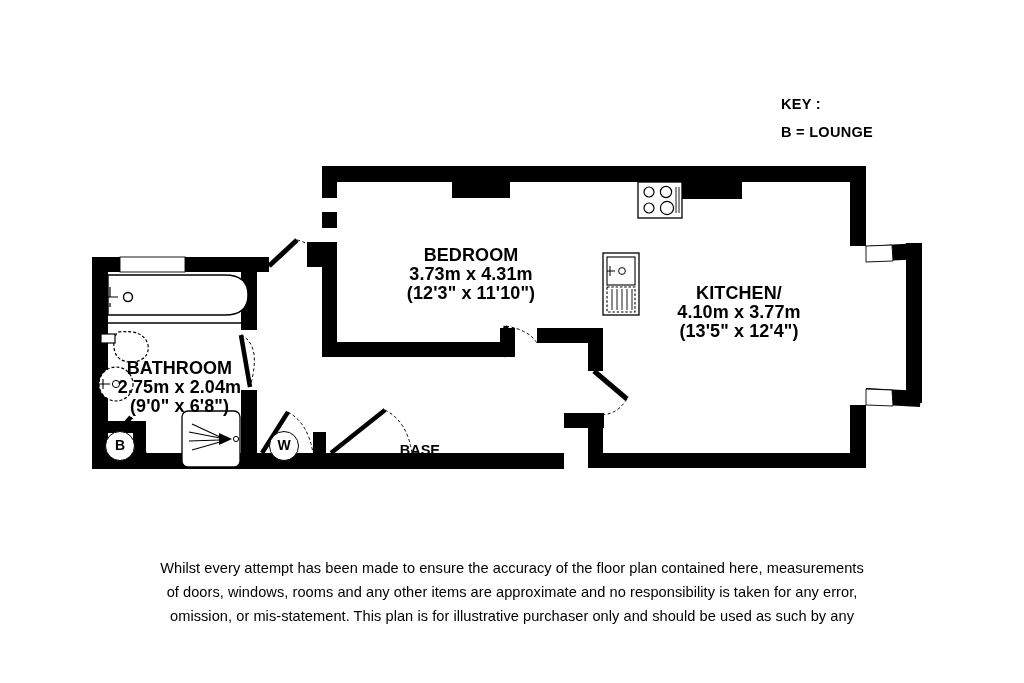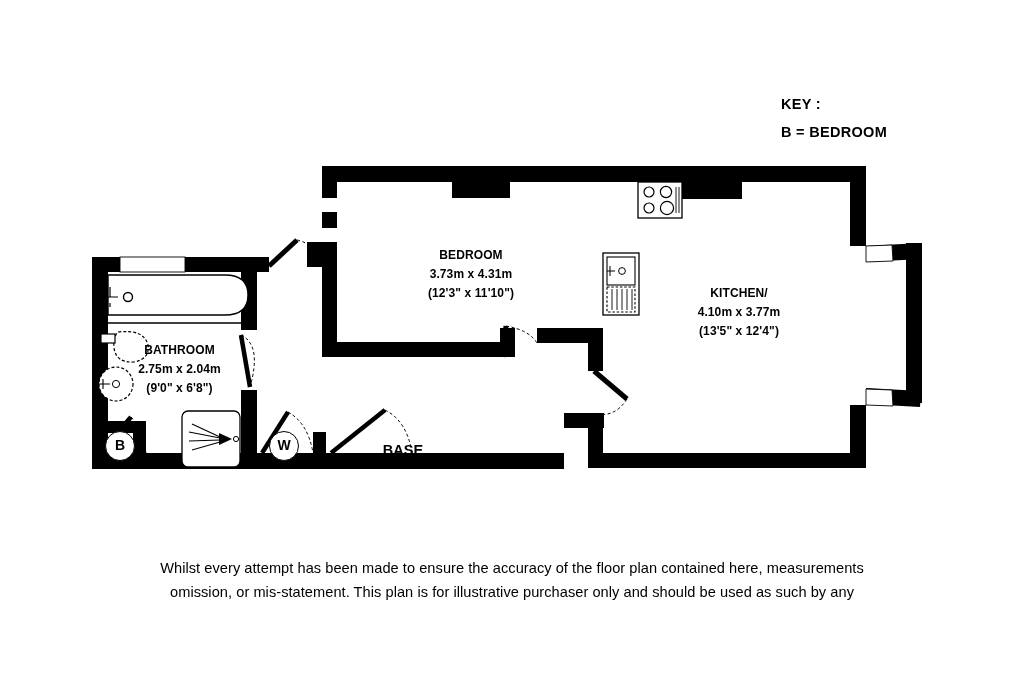--- a/index.html
+++ b/index.html
@@ -32,21 +32,21 @@
     font-size: 14.5px;
     font-weight: bold;
     letter-spacing: 0.3px;
     line-height: 28px;
     white-space: nowrap;
   }
 
   .room-label {
     position: absolute;
     text-align: center;
-    font-size: 12px;
+    font-size: 18px;
     font-weight: bold;
     line-height: 19px;
     white-space: nowrap;
     letter-spacing: 0.1px;
   }
 
   .room-label .rl-name { display: block; }
   .room-label .rl-dim  { display: block; }
 
   #label-bedroom {
@@ -54,30 +54,30 @@
     top: 211px;
     width: 248px;
   }
   #label-kitchen {
     left: 604px;
     top: 249px;
     width: 270px;
   }
   #label-bathroom {
     left: 62px;
-    top: 306px;
+    top: 324px;
     width: 235px;
   }
 
   #label-base {
     position: absolute;
-    left: 348px;
+    left: 330px;
     top: 407px;
     width: 110px;
-    text-align: center;
+    text-align: right;
     font-size: 14.5px;
     font-weight: bold;
     white-space: nowrap;
   }
 
   .circle-tag {
     position: absolute;
     width: 30px;
     height: 30px;
     border: 1.4px solid #000;
@@ -261,21 +261,21 @@
 
       <g>
         <line x1="241" y1="300" x2="250" y2="352" stroke="#000000" stroke-width="4.5"></line>
         <path d="M241 300 Q262 310 250 352" fill="none" stroke="#000000" stroke-width="1" stroke-dasharray="3 2.5"></path>
       </g>
     </g>
   </svg>
 
   <div class="key-block">
     <div>KEY :</div>
-    <div>B = BEDROOM</div>
+    <div>B = LOUNGE</div>
   </div>
 
   <div class="room-label" id="label-bedroom">
     <span class="rl-name">BEDROOM</span>
     <span class="rl-dim">3.73m x 4.31m</span>
     <span class="rl-dim">(12'3" x 11'10")</span>
   </div>
 
   <div class="room-label" id="label-kitchen">
     <span class="rl-name">KITCHEN/</span>
@@ -289,16 +289,17 @@
     <span class="rl-dim">(9'0" x 6'8")</span>
   </div>
 
   <div id="label-base">BASE</div>
 
   <div class="circle-tag" id="tag-boiler">B</div>
   <div class="circle-tag" id="tag-w">W</div>
 
   <div id="disclaimer">
     <div>Whilst every attempt has been made to ensure the accuracy of the floor plan contained here, measurements</div>
+    <div>of doors, windows, rooms and any other items are approximate and no responsibility is taken for any error,</div>
     <div>omission, or mis-statement. This plan is for illustrative purchaser only and should be used as such by any</div>
   </div>
 
 </div>
 
 </body></html>

